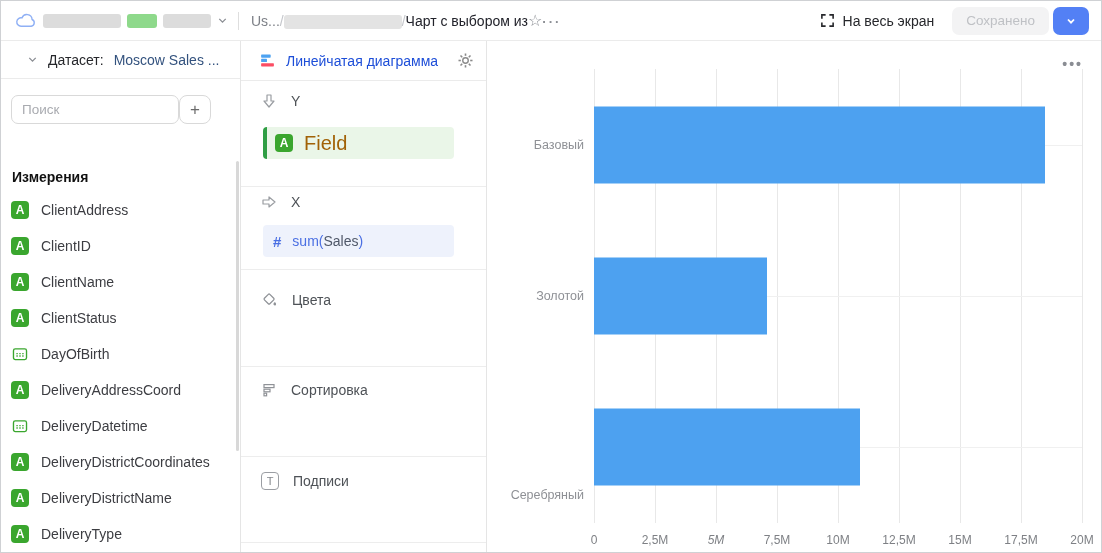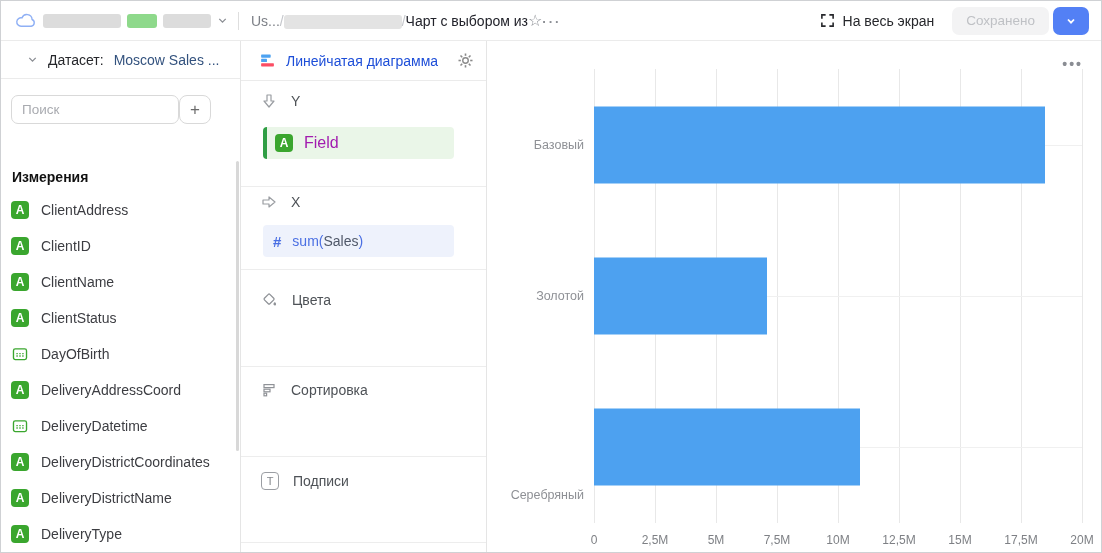--- a/index.html
+++ b/index.html
@@ -53,21 +53,21 @@
 
   
   .editor { position:absolute; left:240px; top:40px; bottom:0; width:246px; border-right:1px solid #e5e5e5; background:#fff; }
   .ed-head { height:40px; display:flex; align-items:center; gap:10px; padding:0 12px 0 18px; border-bottom:1px solid #ebebeb; }
   .ed-title { font-size:14px; color:#1d4ed8; flex:1; cursor:pointer; }
   .gear { cursor:pointer; }
   .sec-row { position:absolute; left:20px; display:flex; align-items:center; gap:14px; font-size:14px; color:#4e5257; }
   .chip { position:absolute; left:22px; width:191px; height:32px; display:flex; align-items:center; gap:11px;
           border-radius:4px; padding:0 10px; cursor:grab; }
   .chip-y { background:#eaf6e8; border-left:4px solid #2f9e44; padding-left:8px; }
-  .chip-y .chip-text { color:#a21caf; font-size:16px; }
+  .chip-y .chip-text { color:#a16207; font-size:20px; }
   .chip-x { background:#eef2fc; }
   .hash-blue { color:#4a6fe3; font-size:15px; font-weight:bold; }
   .chip-x .fn { color:#4a6fe3; font-size:14px; }
   .chip-x .fname { color:#4f5869; font-size:14px; }
   .divider { position:absolute; left:0; right:0; height:1px; background:#ededed; }
   .t-box { width:18px; height:18px; border:1px solid #9b9ea3; border-radius:4px; color:#84878c; font-size:11px;
            display:flex; align-items:center; justify-content:center; }
 
   
   .chartpane { position:absolute; left:487px; top:40px; right:0; bottom:0; background:#fff; }
@@ -285,21 +285,21 @@
         <div class="hgrid" style="top: 16.6667%;"></div>
         <div class="bar" style="top: 16.6667%; width: 92.5%; background: rgb(77, 161, 240);"></div>
         <div class="hgrid" style="top: 50%;"></div>
         <div class="bar" style="top: 50%; width: 35.5%; background: rgb(77, 161, 240);"></div>
         <div class="hgrid" style="top: 83.3333%;"></div>
         <div class="bar" style="top: 83.3333%; width: 54.5%; background: rgb(77, 161, 240);"></div>
       </div>
     <div class="xaxis">
         <span class="xtick" style="left: 0%;">0</span>
         <span class="xtick" style="left: 12.5%;">2,5M</span>
-        <span class="xtick" style="left: 25%;">5M</span>
+        <span class="xtick" style="left: 25%; font-style: italic;">5M</span>
         <span class="xtick" style="left: 37.5%;">7,5M</span>
         <span class="xtick" style="left: 50%;">10M</span>
         <span class="xtick" style="left: 62.5%;">12,5M</span>
         <span class="xtick" style="left: 75%; text-align: right;">15M</span>
         <span class="xtick" style="left: 87.5%;">17,5M</span>
         <span class="xtick" style="left: 100%;">20M</span>
       </div>
   </div>
 
 </div>

